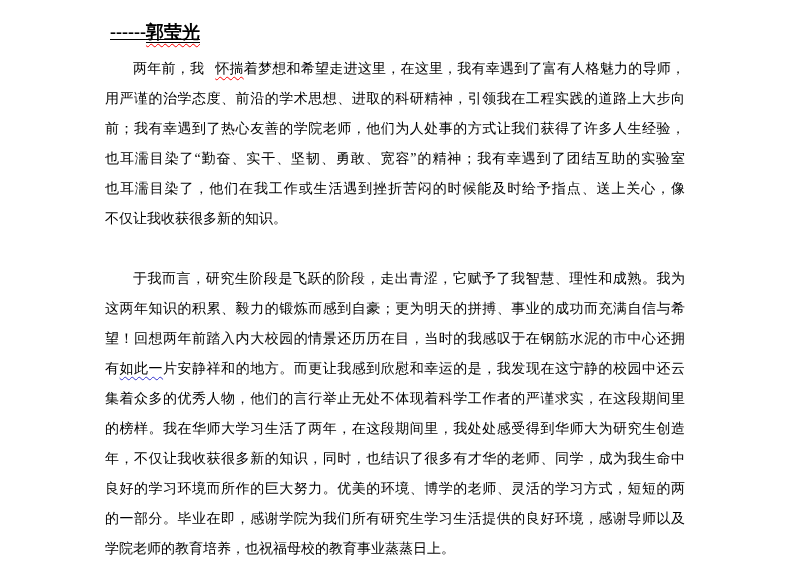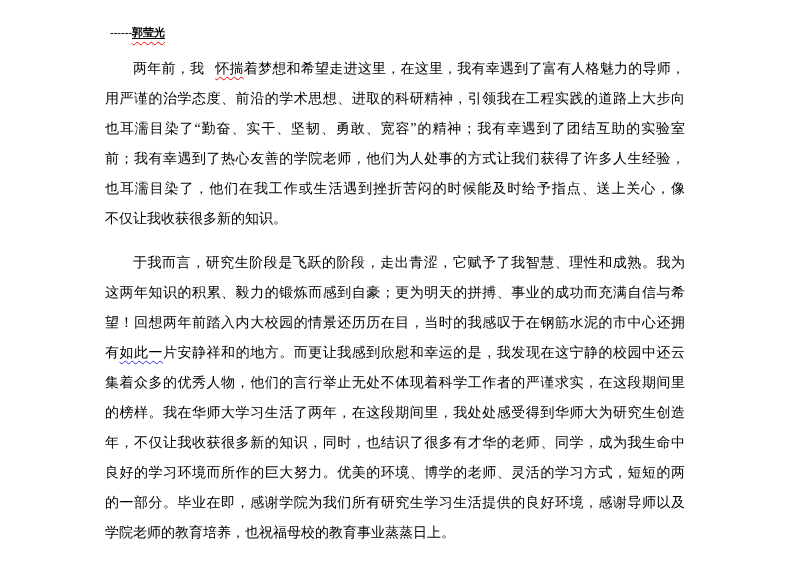--- a/index.html
+++ b/index.html
@@ -15,41 +15,42 @@
     font-family: "Liberation Serif", "DejaVu Serif", serif;
     color: #000000;
   }
   .page {
     position: absolute;
     left: 105px;
     top: 22px;
     width: 580px;
   }
   .signature {
-    font-size: 11px;
+    font-size: 18px;
     font-weight: bold;
     line-height: 20px;
     padding-left: 5px;
     margin-bottom: 12px;
     white-space: nowrap;
+    text-decoration: underline;
   }
   .sig-dashes {
     letter-spacing: 0px;
   }
   .sig-name {
     border-bottom: 1.5px solid #000000;
     text-decoration: underline wavy #ff0000;
     text-decoration-thickness: 1px;
     text-underline-offset: 5px;
   }
   .paragraph {
     margin: 0;
   }
   .paragraph + .paragraph {
-    margin-top: 14px;
+    margin-top: 30px;
   }
   .line {
     font-size: 14px;
     line-height: 30px;
     height: 30px;
     text-align: justify;
     text-align-last: justify;
     white-space: nowrap;
   }
   .line.first {
@@ -72,22 +73,22 @@
 </style>
 </head>
 <body>
 
 <div class="page">
   <div class="signature"><span class="sig-dashes">------</span><span class="sig-name">郭莹光</span></div>
   <div id="body-text">
       <div class="paragraph">
         <div class="line first"><span>两年前，我</span><span class="wavy-red">怀揣</span><span>着梦想和希望走进这里，在这里，我有幸遇到了富有人格魅力的导师，</span></div>
         <div class="line"><span>用严谨的治学态度、前沿的学术思想、进取的科研精神，引领我在工程实践的道路上大步向</span></div>
+        <div class="line"><span>前；我有幸遇到了热心友善的学院老师，他们为人处事的方式让我们获得了许多人生经验，</span></div>
         <div class="line"><span>也耳濡目染了“勤奋、实干、坚韧、勇敢、宽容”的精神；我有幸遇到了团结互助的实验室</span></div>
-        <div class="line"><span>前；我有幸遇到了热心友善的学院老师，他们为人处事的方式让我们获得了许多人生经验，</span></div>
         <div class="line"><span>也耳濡目染了，他们在我工作或生活遇到挫折苦闷的时候能及时给予指点、送上关心，像</span></div>
         <div class="line last"><span>不仅让我收获很多新的知识。</span></div>
       </div>
       <div class="paragraph">
         <div class="line first"><span>于我而言，研究生阶段是飞跃的阶段，走出青涩，它赋予了我智慧、理性和成熟。我为</span></div>
         <div class="line"><span>这两年知识的积累、毅力的锻炼而感到自豪；更为明天的拼搏、事业的成功而充满自信与希</span></div>
         <div class="line"><span>望！回想两年前踏入内大校园的情景还历历在目，当时的我感叹于在钢筋水泥的市中心还拥</span></div>
         <div class="line"><span>有</span><span class="wavy-blue">如此一</span><span>片安静祥和的地方。而更让我感到欣慰和幸运的是，我发现在这宁静的校园中还云</span></div>
         <div class="line"><span>集着众多的优秀人物，他们的言行举止无处不体现着科学工作者的严谨求实，在这段期间里</span></div>
         <div class="line"><span>的榜样。我在华师大学习生活了两年，在这段期间里，我处处感受得到华师大为研究生创造</span></div>

